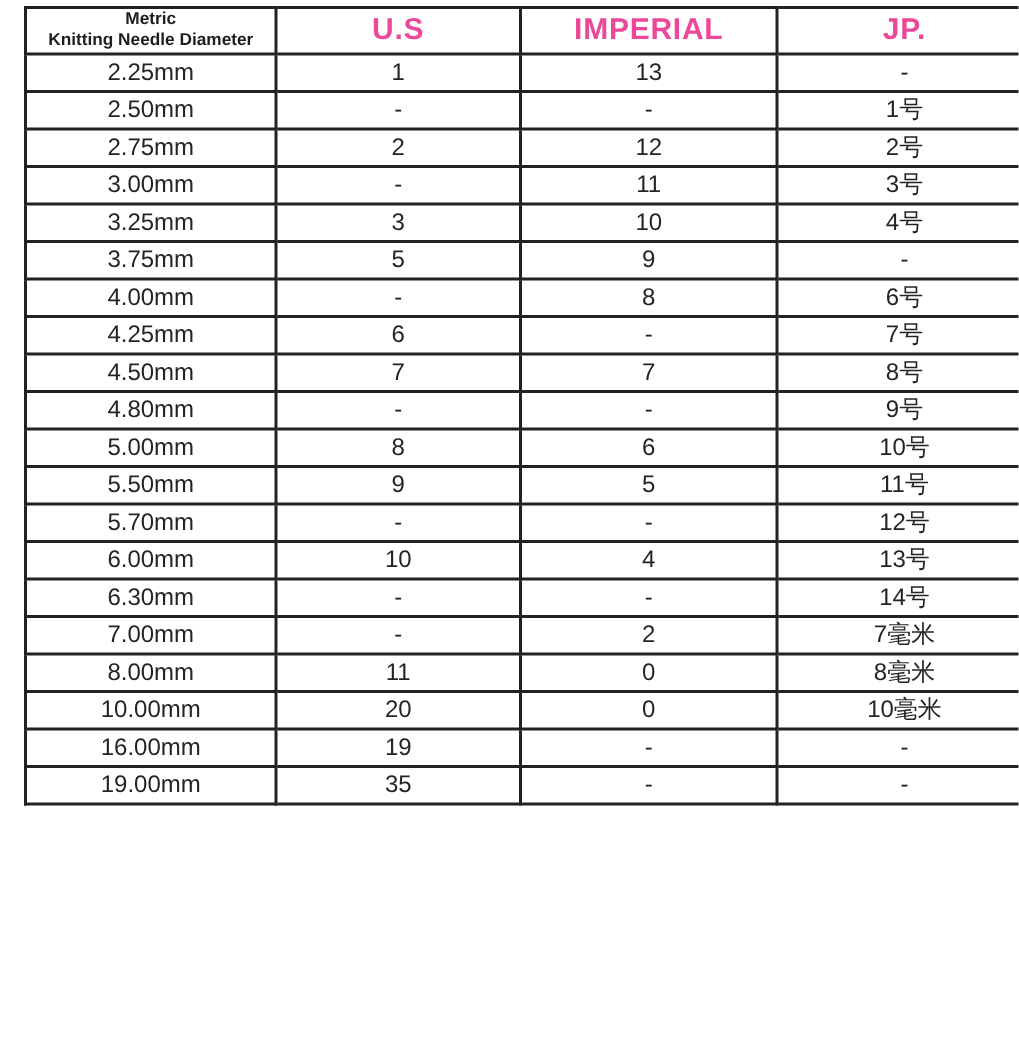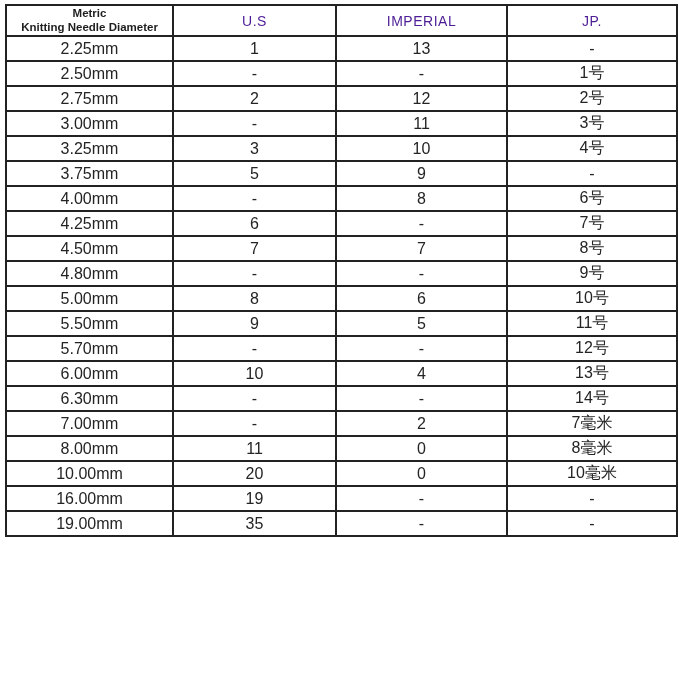--- a/index.html
+++ b/index.html
@@ -6,21 +6,21 @@
     margin: 0;
     padding: 0;
     background: #ffffff;
     font-family: "Liberation Sans", sans-serif;
     color: #1e1e1e;
   }
   .page {
     width: 679px;
     height: 691px;
     box-sizing: border-box;
-    padding: 4px 4px 3px 5px;
+    padding: 4px 4px 3px 16px;
     background: #ffffff;
   }
   table.conversion {
     border-collapse: collapse;
     table-layout: fixed;
     width: 671px;
   }
   table.conversion th,
   table.conversion td {
     border: 2px solid #222222;
@@ -32,24 +32,24 @@
   }
   th.header-metric {
     height: 29px;
     font-size: 11.5px;
     font-weight: bold;
     line-height: 1.2;
     color: #1e1e1e;
   }
   th.header-big {
     height: 29px;
-    font-size: 14px;
-    font-weight: normal;
+    font-size: 20px;
+    font-weight: bold;
     letter-spacing: 0.5px;
-    color: #4c1d95;
+    color: #ec4899;
   }
   table.conversion td {
     height: 23px;
     font-size: 16px;
     color: #242424;
   }
 </style>
 </head>
 <body>
 

